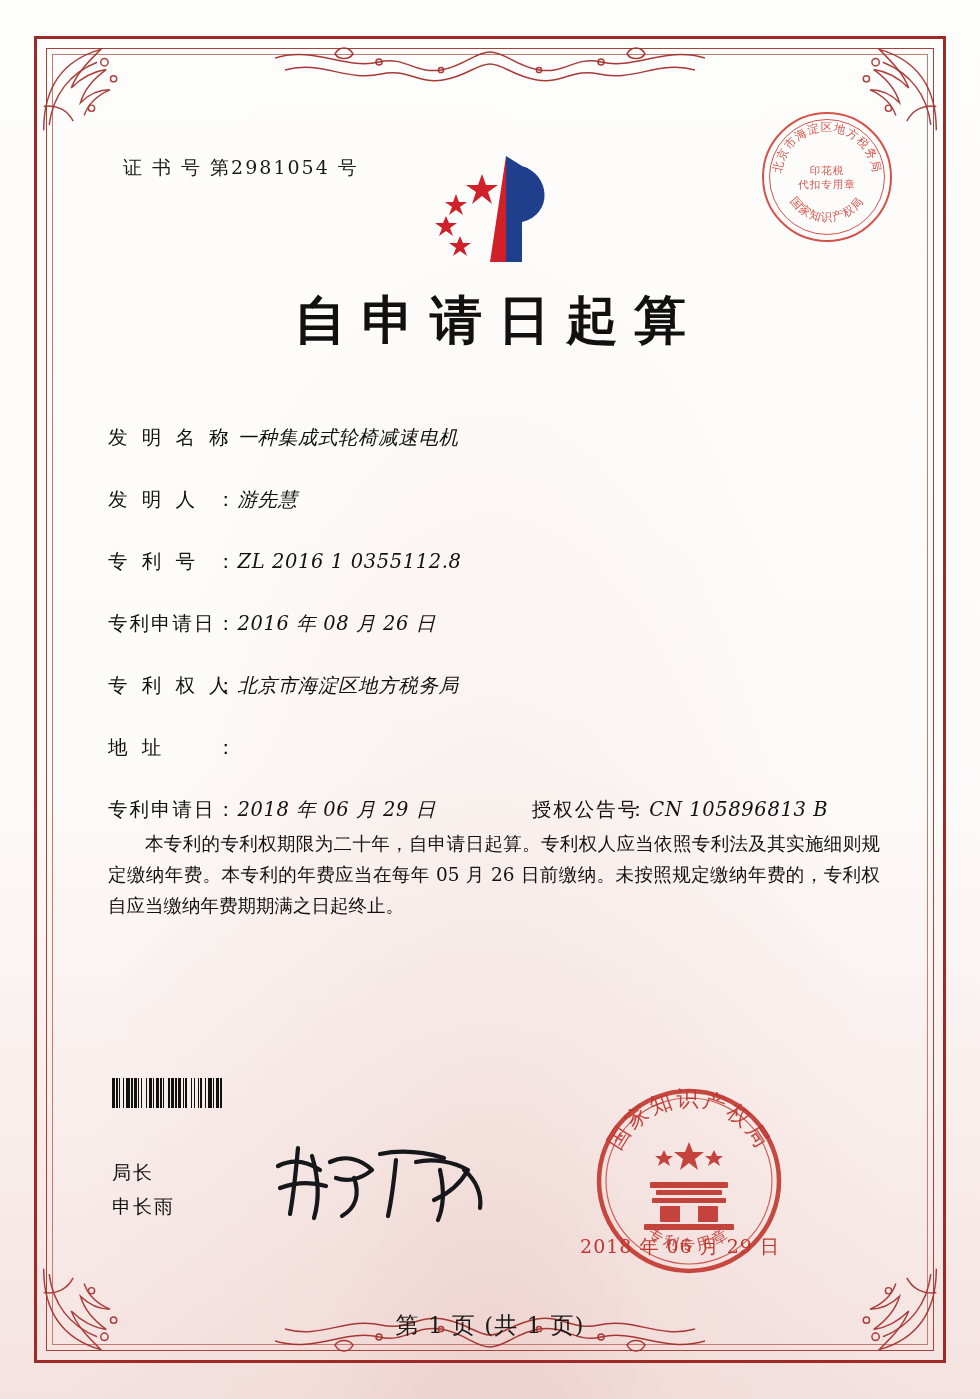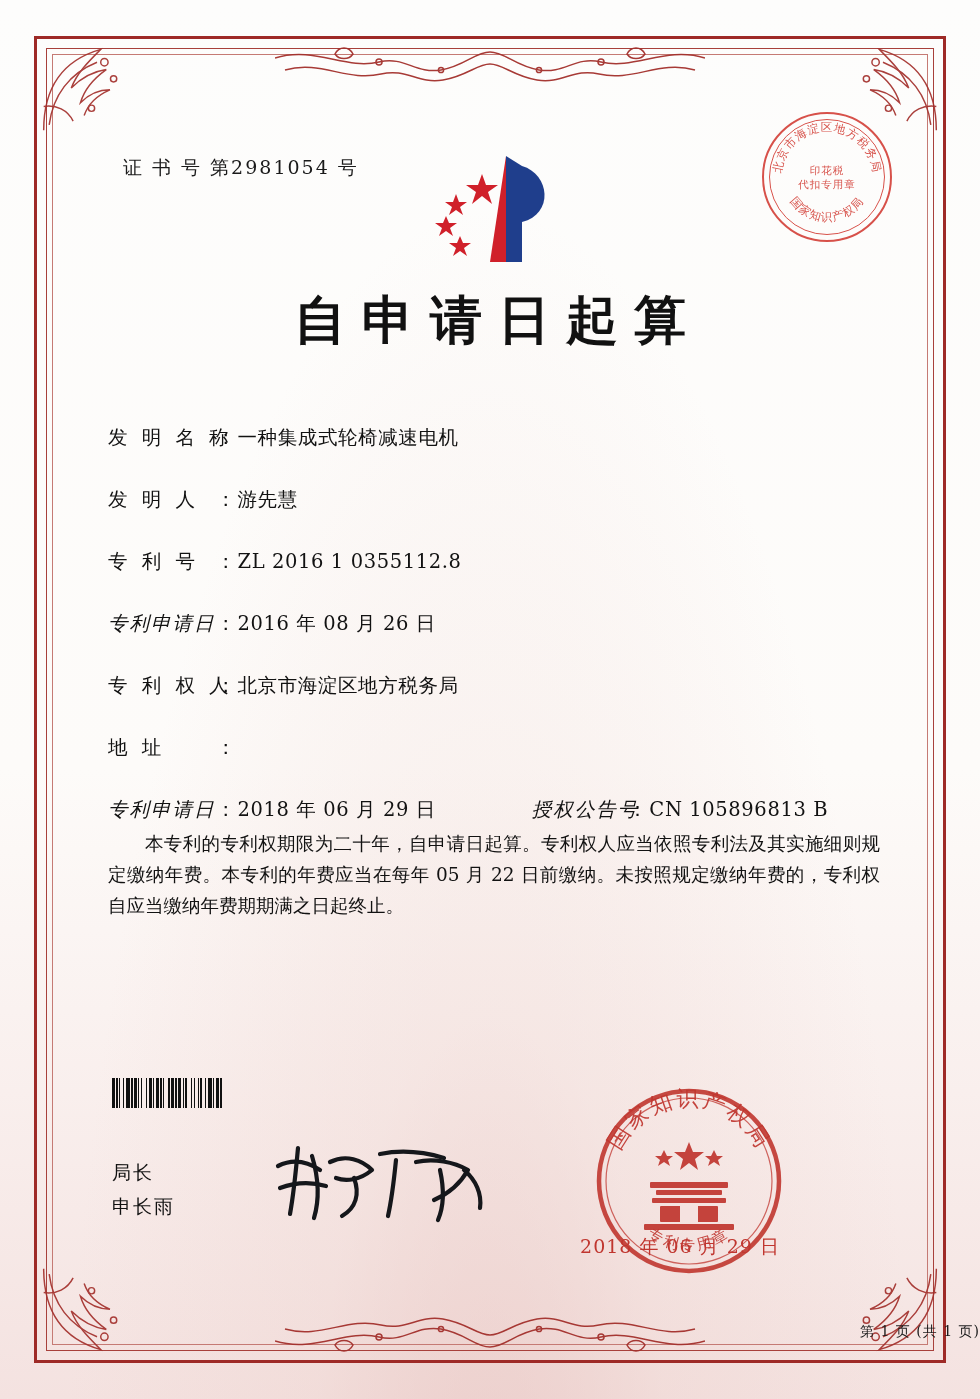--- a/index.html
+++ b/index.html
@@ -140,23 +140,23 @@
     align-items: baseline;
     height: 62px;
     font-size: 19.5px;
   }
   .field-label {
     width: 108px;
     flex: none;
     letter-spacing: 4px;
     white-space: nowrap;
   }
-  .field-label.tight { letter-spacing: 2px; font-style: italic; }
+  .field-label.tight { letter-spacing: 2px; }
   .field-colon { margin: 0 2px 0 0; }
-  .field-value { letter-spacing: 0.6px; white-space: nowrap; }
+  .field-value { letter-spacing: 0.6px; white-space: nowrap; font-style: italic; }
 
   .pubrow { display: flex; align-items: baseline; height: 62px; font-size: 19.5px; }
   .pubrow .seg2 { margin-left: 96px; display: flex; align-items: baseline; }
   .pubrow .seg2 .field-label { width: 96px; }
 
   
   .body-text {
     position: absolute;
     left: 108px; right: 100px; top: 828px;
     font-family: "DejaVu Serif", "Liberation Serif", serif;
@@ -209,23 +209,23 @@
     font-family: "DejaVu Serif", "Liberation Serif", serif;
     font-size: 19px;
     color: #c0362f;
     letter-spacing: 1px;
     white-space: nowrap;
   }
 
   .page-footer {
     position: absolute;
     left: 0; right: 0; bottom: 58px;
-    text-align: right;
-    font-family: "DejaVu Serif", "Liberation Serif", serif;
-    font-size: 14px;
+    text-align: center;
+    font-family: "DejaVu Serif", "Liberation Serif", serif;
+    font-size: 23px;
     color: #1a1a1a;
     letter-spacing: 1px;
   }
 </style>
 </head>
 <body>
 
 <div class="page">
 
   <div class="border-outer"></div>
@@ -375,21 +375,21 @@
       <span class="field-value">2018 年 06 月 29 日</span>
       <span class="seg2">
         <span class="field-label tight">授权公告号</span>
         <span class="field-colon">：</span>
         <span class="field-value">CN 105896813 B</span>
       </span>
     </div>
   </div>
 
   <div class="body-text">
-    <p>本专利的专利权期限为二十年，自申请日起算。专利权人应当依照专利法及其实施细则规定缴纳年费。本专利的年费应当在每年 05 月 22 日前缴纳。未按照规定缴纳年费的，专利权自应当缴纳年费期期满之日起终止。</p>
+    <p>本专利的专利权期限为二十年，自申请日起算。专利权人应当依照专利法及其实施细则规定缴纳年费。本专利的年费应当在每年 05 月 26 日前缴纳。未按照规定缴纳年费的，专利权自应当缴纳年费期期满之日起终止。</p>
   </div>
 
   <div class="barcode" id="barcode">
       <i style="width: 3px;"></i>
       <i style="width: 1px; background: transparent;"></i>
       <i style="width: 2px;"></i>
       <i style="width: 1px; background: transparent;"></i>
       <i style="width: 1px;"></i>
       <i style="width: 3px; background: transparent;"></i>
       <i style="width: 1px;"></i>

